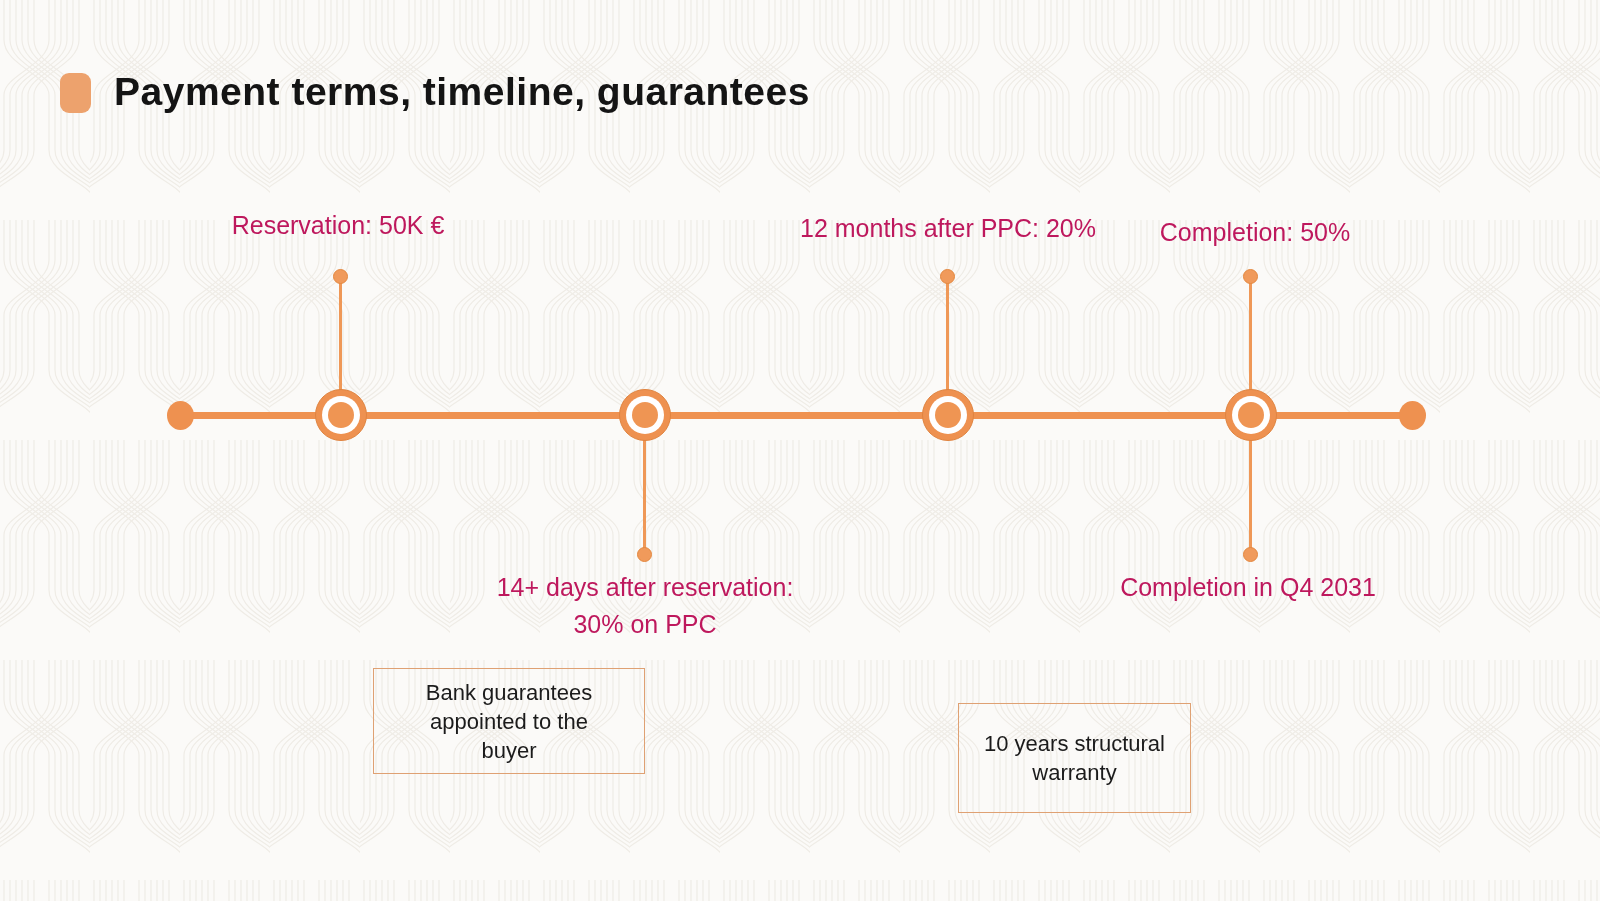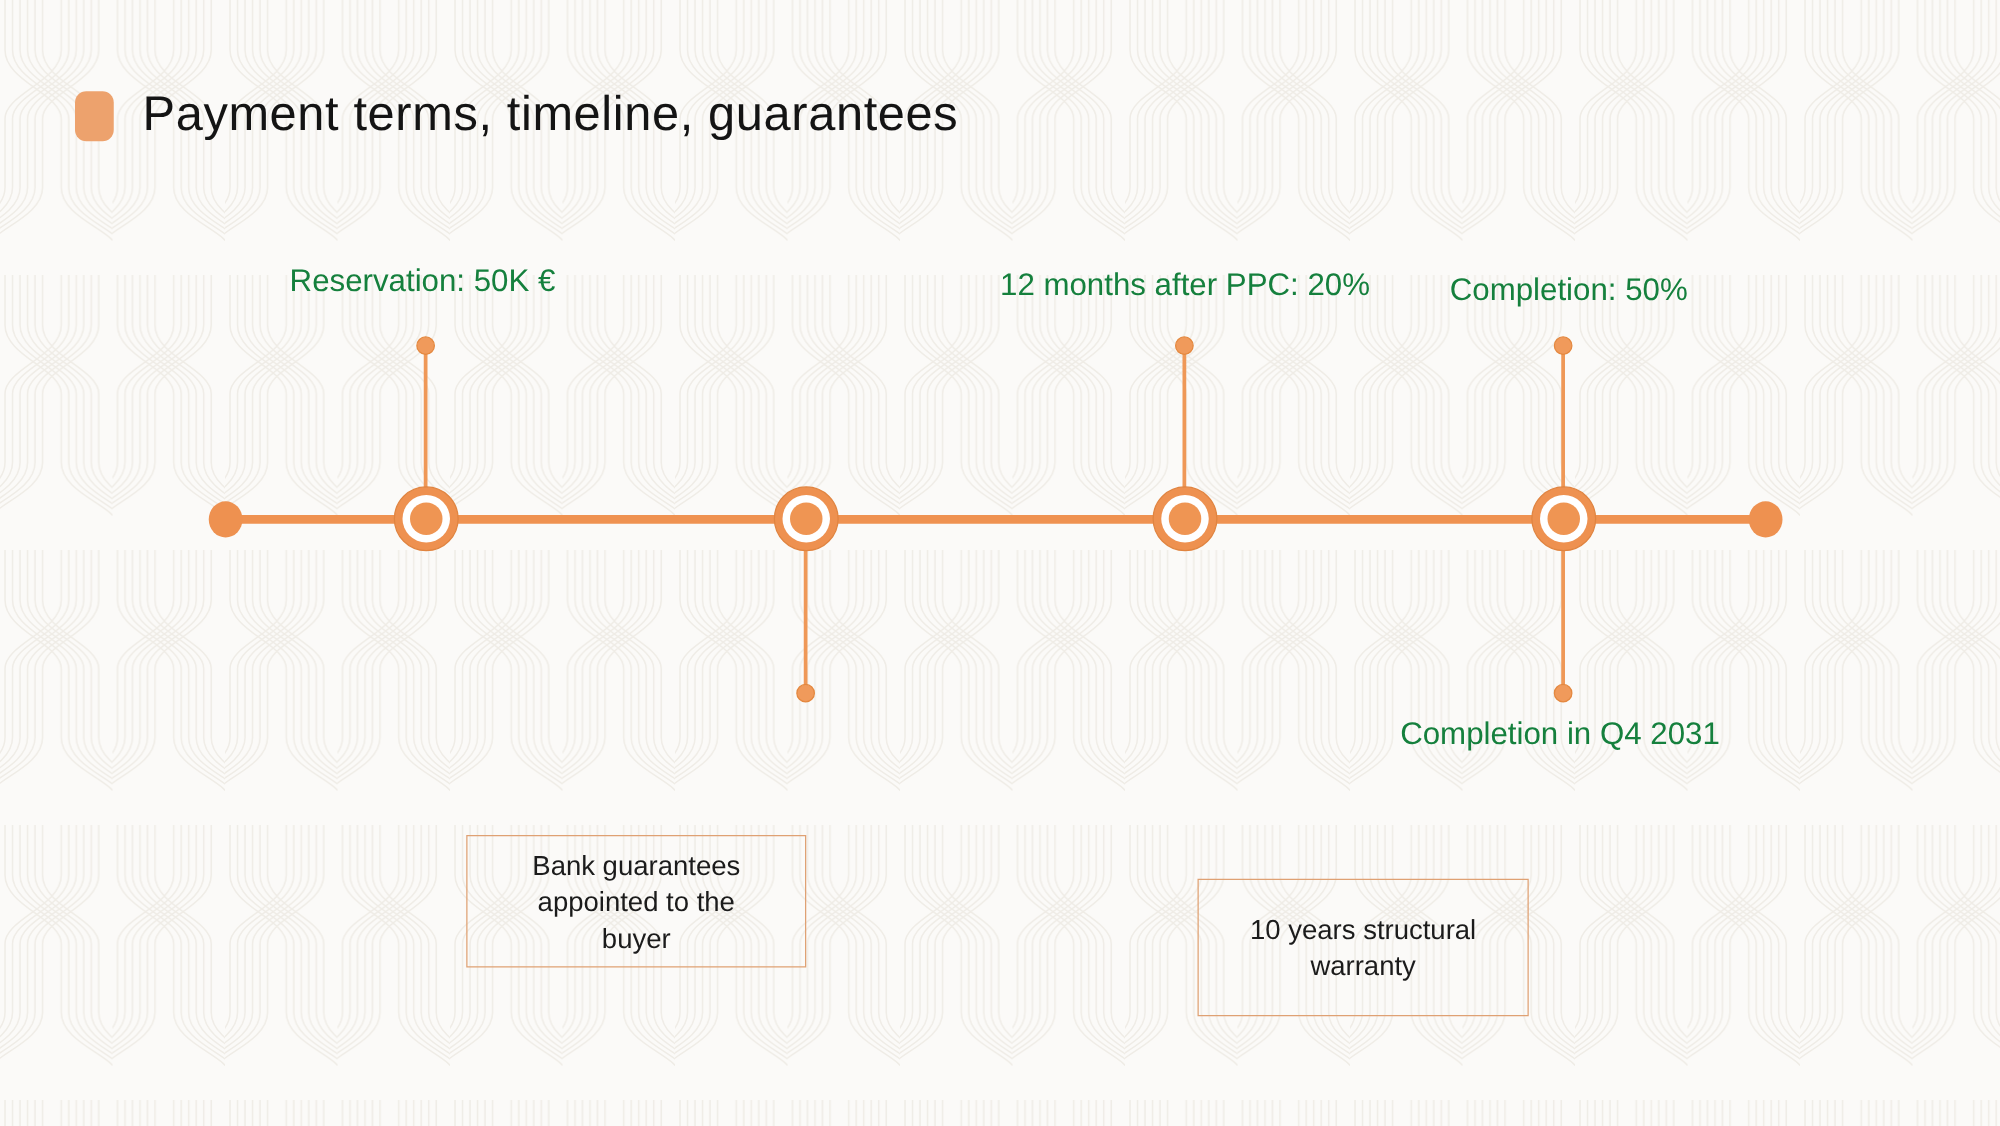--- a/index.html
+++ b/index.html
@@ -14,21 +14,21 @@
   .bg-svg { position: absolute; left: 0; top: 0; z-index: 0; pointer-events: none; }
 
   
   .title-bullet {
     position: absolute; left: 60px; top: 73px;
     width: 31px; height: 40px; border-radius: 9px;
     background: #eda26d; z-index: 2;
   }
   .slide-title {
     position: absolute; left: 114px; top: 70px;
-    font-size: 39px; font-weight: 400; letter-spacing: 0.5px;
+    font-size: 39px; font-weight: 700; letter-spacing: 0.5px;
     color: #141414; z-index: 2; white-space: nowrap;
   }
 
   
   .tl-line {
     position: absolute; left: 181px; top: 412px;
     width: 1232px; height: 7px; border-radius: 4px;
     background: #ef9251; z-index: 2;
   }
   .tl-cap {
@@ -53,21 +53,21 @@
   .node-white {
     width: 38px; height: 38px; border-radius: 50%; background: #ffffff;
     display: flex; align-items: center; justify-content: center;
   }
   .node-disc {
     width: 26px; height: 26px; border-radius: 50%; background: #ef9553;
   }
 
   .tl-label {
     position: absolute; transform: translateX(-50%);
-    font-size: 25px; line-height: 37px; color: #15803d;
+    font-size: 25px; line-height: 37px; color: #be185d;
     text-align: center; white-space: pre-line; z-index: 2;
   }
 
   
   .gbox {
     position: absolute; border: 1.5px solid #dfa173;
     display: flex; align-items: center; justify-content: center;
     text-align: center; z-index: 2;
   }
   .gbox-text {
@@ -117,20 +117,22 @@
   </div>
   <div class="tl-label" style="left:338px; top:207px">Reservation: 50K €</div>
 
   <div class="stem" style="left:643px; top:415px; height:140px"></div>
   <div class="mini-dot" style="left:637px; top:547px"></div>
   <div class="node" style="left:619px; top:389px">
     <div class="node-white">
       <div class="node-disc"></div>
     </div>
   </div>
+  <div class="tl-label" style="left:645px; top:569px">14+ days after reservation:
+30% on PPC</div>
 
   <div class="stem" style="left:946px; top:277px; height:138px"></div>
   <div class="mini-dot" style="left:940px; top:269px"></div>
   <div class="node" style="left:922px; top:389px">
     <div class="node-white">
       <div class="node-disc"></div>
     </div>
   </div>
   <div class="tl-label" style="left:948px; top:210px">12 months after PPC: 20%</div>
 
@@ -144,18 +146,18 @@
     </div>
   </div>
   <div class="tl-label" style="left:1255px; top:214px">Completion: 50%</div>
   <div class="tl-label" style="left:1248px; top:569px">Completion in Q4 2031</div>
 
   <div class="gbox" style="left:373px; top:668px; width:272px; height:106px">
     <div class="gbox-text">Bank guarantees
 appointed to the
 buyer</div>
   </div>
-  <div class="gbox" style="left:958px; top:703px; width:265px; height:110px">
+  <div class="gbox" style="left:958px; top:703px; width:233px; height:110px">
     <div class="gbox-text">10 years structural
 warranty</div>
   </div>
 
 </div>
 
 </body></html>

